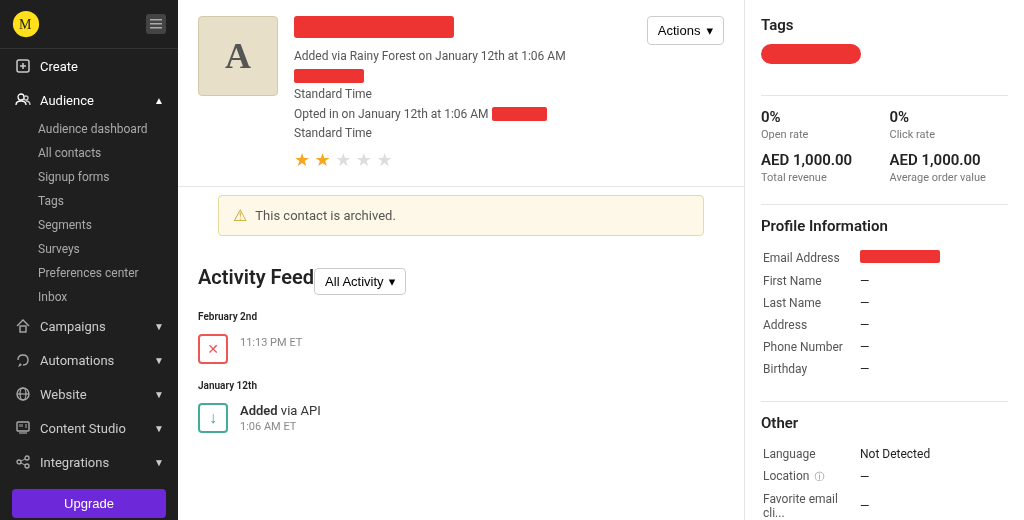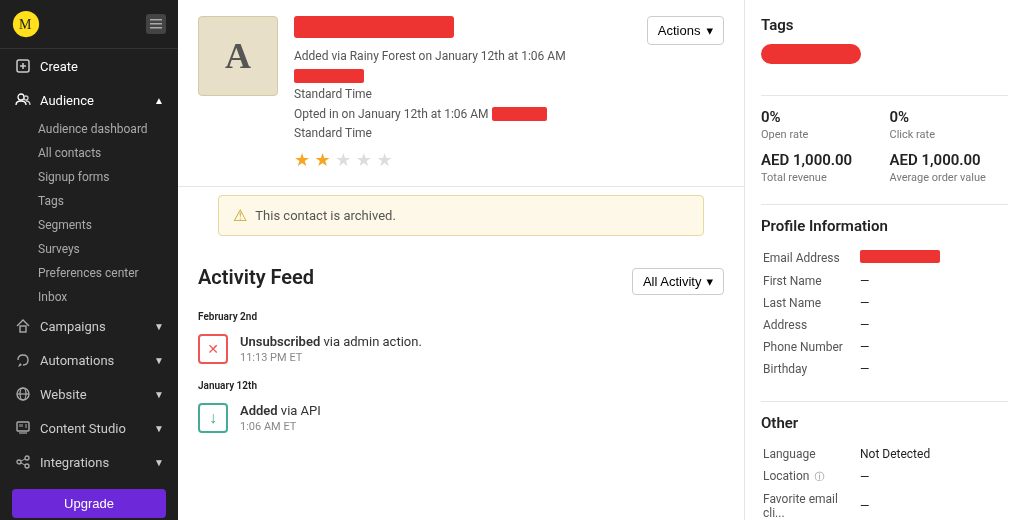--- a/index.html
+++ b/index.html
@@ -32,21 +32,21 @@
     .redacted-inline { display: inline-block; background: #e33; height: 14px; border-radius: 2px; vertical-align: middle; }
     .contact-stars { margin-top: 6px; color: #f5a623; font-size: 18px; }
     .actions-btn { background: #fff; border: 1px solid #ccc; border-radius: 4px; padding: 6px 10px; cursor: pointer; display: flex; align-items: center; gap: 6px; font-size: 13px; white-space: nowrap; flex-shrink: 0; }
 
     
     .archive-notice { margin: 0 20px 0 20px; background: #fdf8e7; border: 1px solid #e8d9a0; border-radius: 4px; padding: 10px 14px; display: flex; align-items: center; gap: 8px; font-size: 13px; color: #555; }
     .notice-icon { color: #c9a227; font-size: 16px; }
 
     
     .activity-section { padding: 16px 20px; }
-    .activity-header { display: flex; align-items: center; justify-content: space-between; margin-bottom: 16px; }
+    .activity-header { display: flex; align-items: center; margin-bottom: 16px; }
     .activity-title { font-size: 20px; font-weight: 600; color: #222; }
     .activity-filter-btn { background: #fff; border: 1px solid #ccc; border-radius: 4px; padding: 5px 10px; cursor: pointer; display: flex; align-items: center; gap: 5px; font-size: 13px; margin-top: 8px; }
     .activity-date { font-size: 10px; font-weight: 600; color: #222; margin-bottom: 12px; margin-top: 14px; }
     .activity-item { display: flex; align-items: flex-start; gap: 12px; margin-bottom: 16px; }
     .activity-icon-box { width: 30px; height: 30px; border: 2px solid #aaa; border-radius: 4px; display: flex; align-items: center; justify-content: center; flex-shrink: 0; color: #777; font-size: 14px; }
     .activity-icon-box.unsubscribe { border-color: #e55; color: #e55; }
     .activity-icon-box.add { border-color: #4a9; color: #4a9; }
     .activity-text { font-size: 13px; color: #333; }
     .activity-text strong { font-weight: 600; }
     .activity-time { font-size: 11px; color: #888; margin-top: 2px; }
@@ -245,23 +245,20 @@
         <button class="activity-filter-btn">
           <span>All Activity</span>
           <span>▾</span>
         </button>
       </div>
 
       <div class="activity-date">February 2nd</div>
       <div class="activity-item">
         <div class="activity-icon-box unsubscribe">✕</div>
         <div>
-          <div class="activity-text">
-            <strong>Unsubscribed</strong><span> via admin action.</span>
-          </div>
           <div class="activity-time">11:13 PM ET</div>
         </div>
       </div>
 
       <div class="activity-date">January 12th</div>
       <div class="activity-item">
         <div class="activity-icon-box add" style="font-size:16px; font-weight:bold;">↓</div>
         <div>
           <div class="activity-text">
             <strong>Added</strong><span> via API</span>

